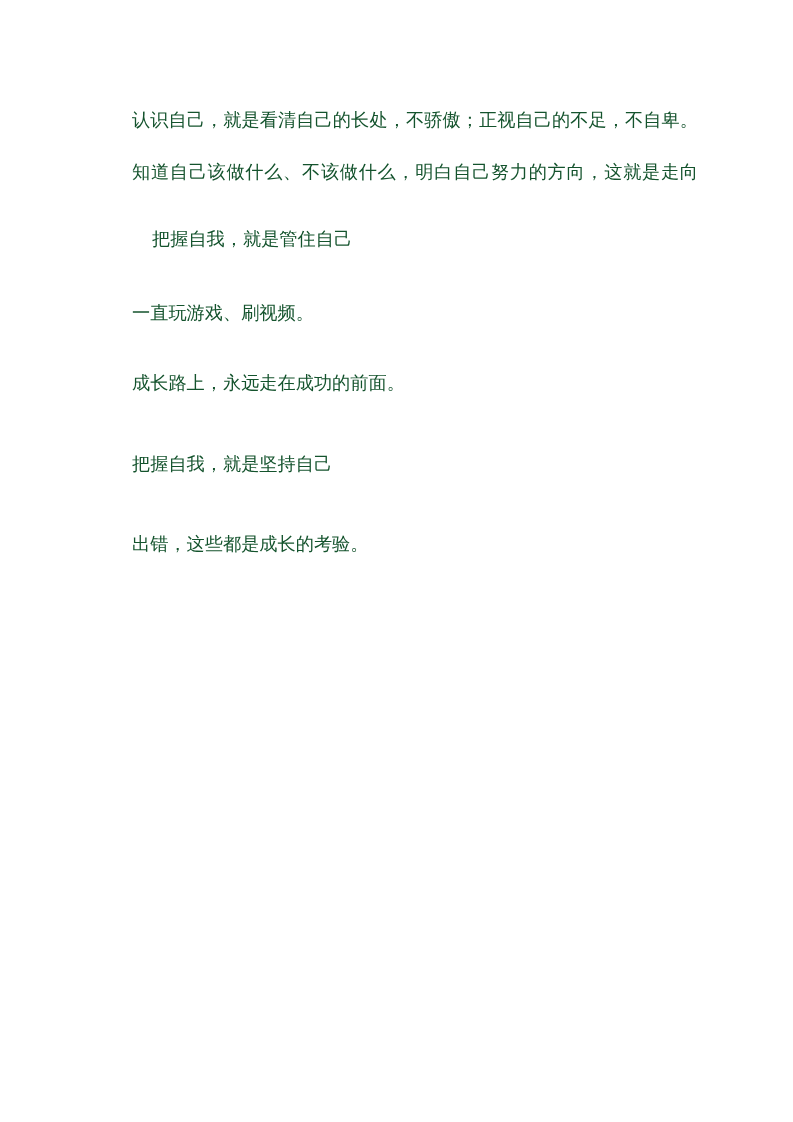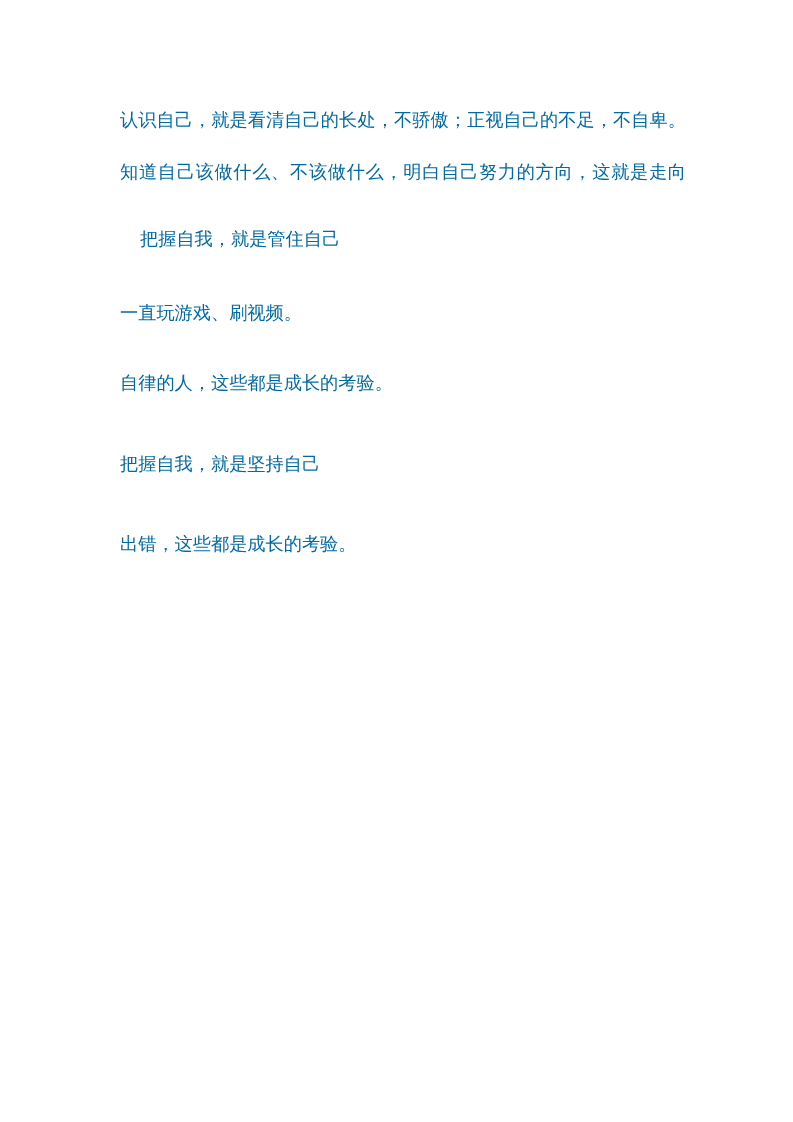--- a/index.html
+++ b/index.html
@@ -11,23 +11,23 @@
     position: relative;
     width: 793px;
     height: 1122px;
     background: #ffffff;
     overflow: hidden;
     font-family: "Liberation Serif", "DejaVu Serif", serif;
   }
   .content {
     position: absolute;
     top: 94px;
-    left: 120px;
+    left: 132px;
     width: 566px;
-    color: #0369a1;
+    color: #14532d;
   }
   .paragraph {
     margin: 0;
   }
   
   .paragraph.gap-1 { margin-top: 15px; margin-left: 20px; }
   .paragraph.gap-2 { margin-top: 22px; }
   .paragraph.gap-3 { margin-top: 18px; }
   .paragraph.gap-4 { margin-top: 37px; }
   .paragraph.gap-5 { margin-top: 18px; }
@@ -64,21 +64,21 @@
       <div class="line">把握自我，就是管住自己</div>
     </div>
 
     <div class="paragraph gap-2">
       <div class="line">一直玩游戏、刷视频。</div>
     </div>
 
 
 
     <div class="paragraph gap-5">
-      <div class="line">自律的人，这些都是成长的考验。</div>
+      <div class="line">成长路上，永远走在成功的前面。</div>
     </div>
 
     <div class="paragraph gap-6">
       <div class="line">把握自我，就是坚持自己</div>
     </div>
 
     <div class="paragraph gap-7">
       <div class="line">出错，这些都是成长的考验。</div>
     </div>
 

